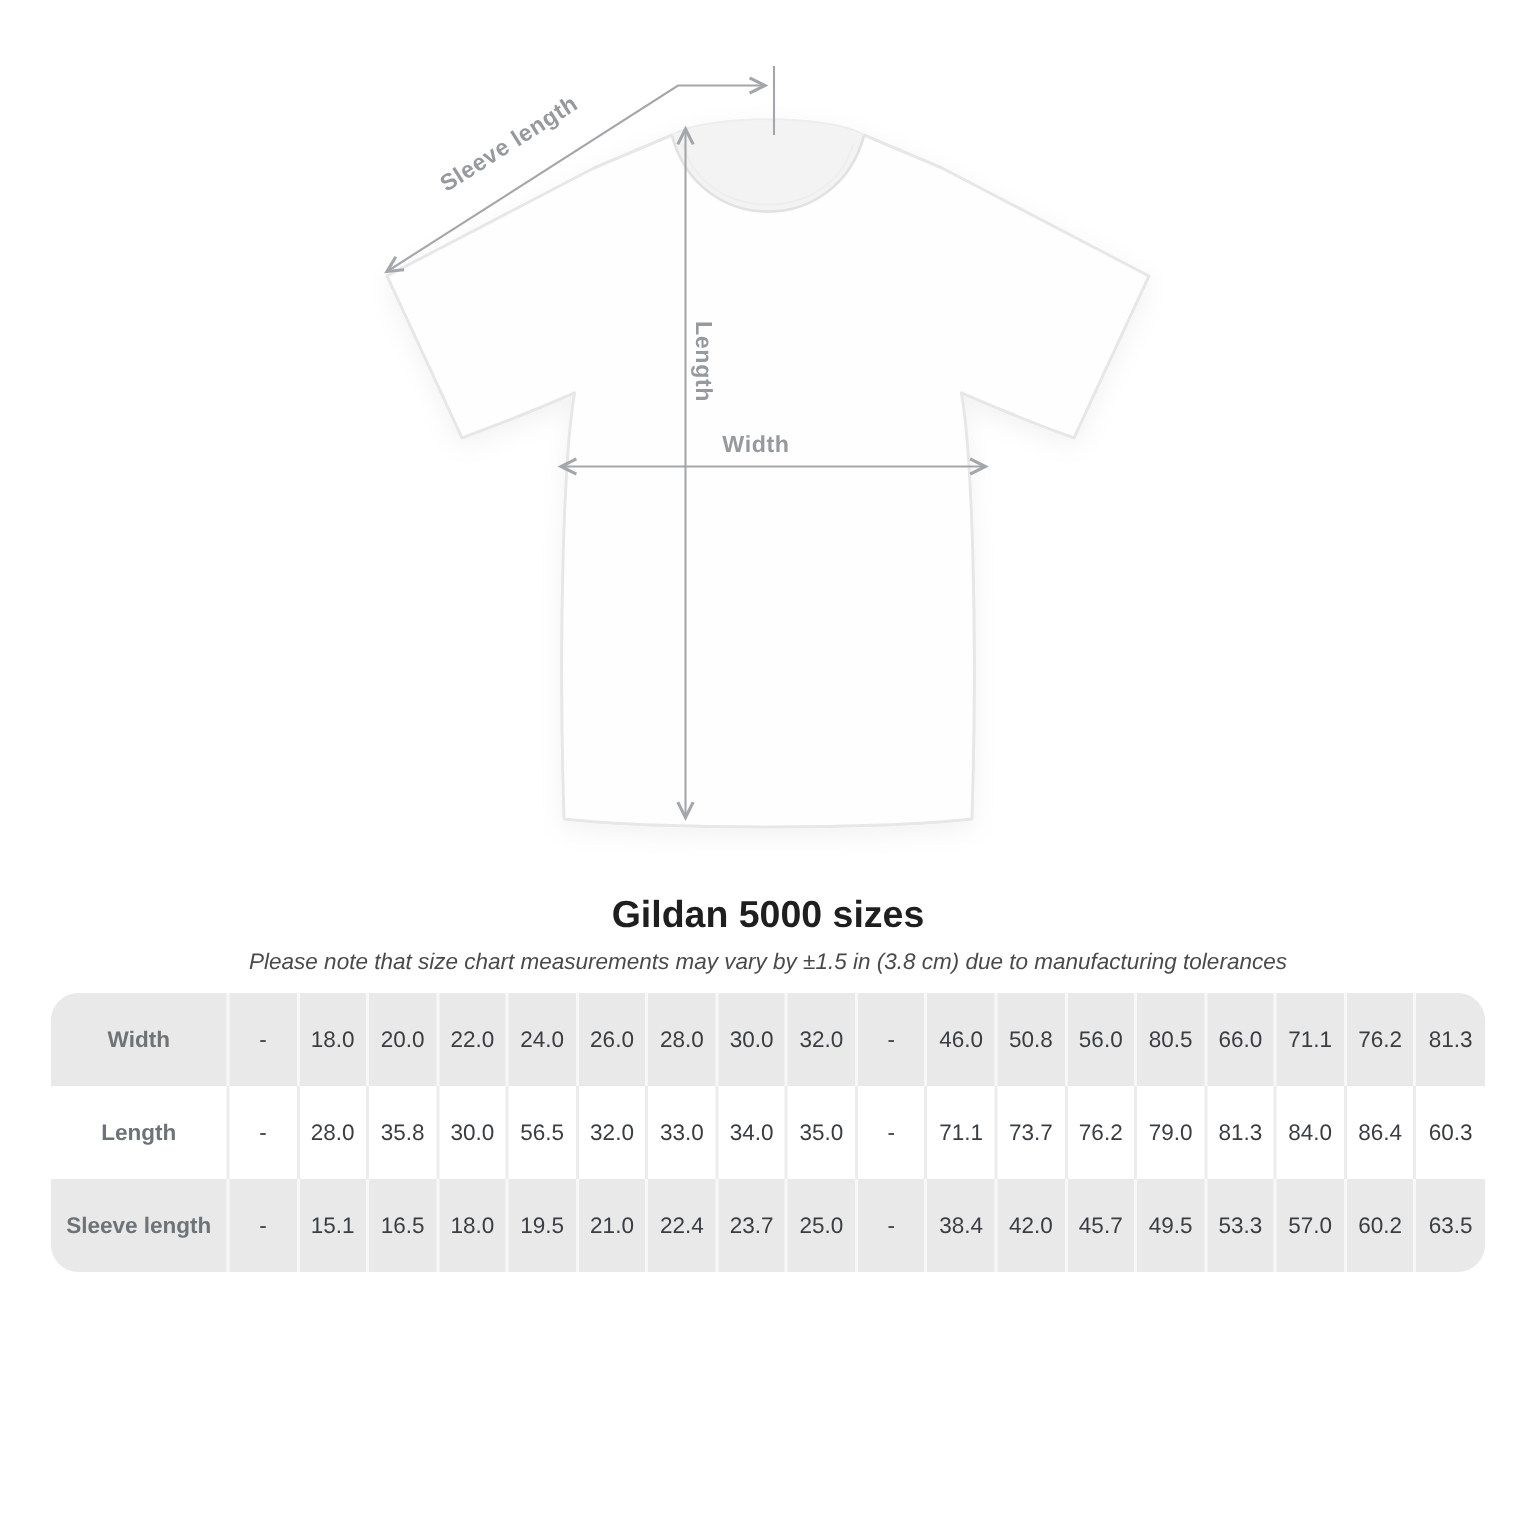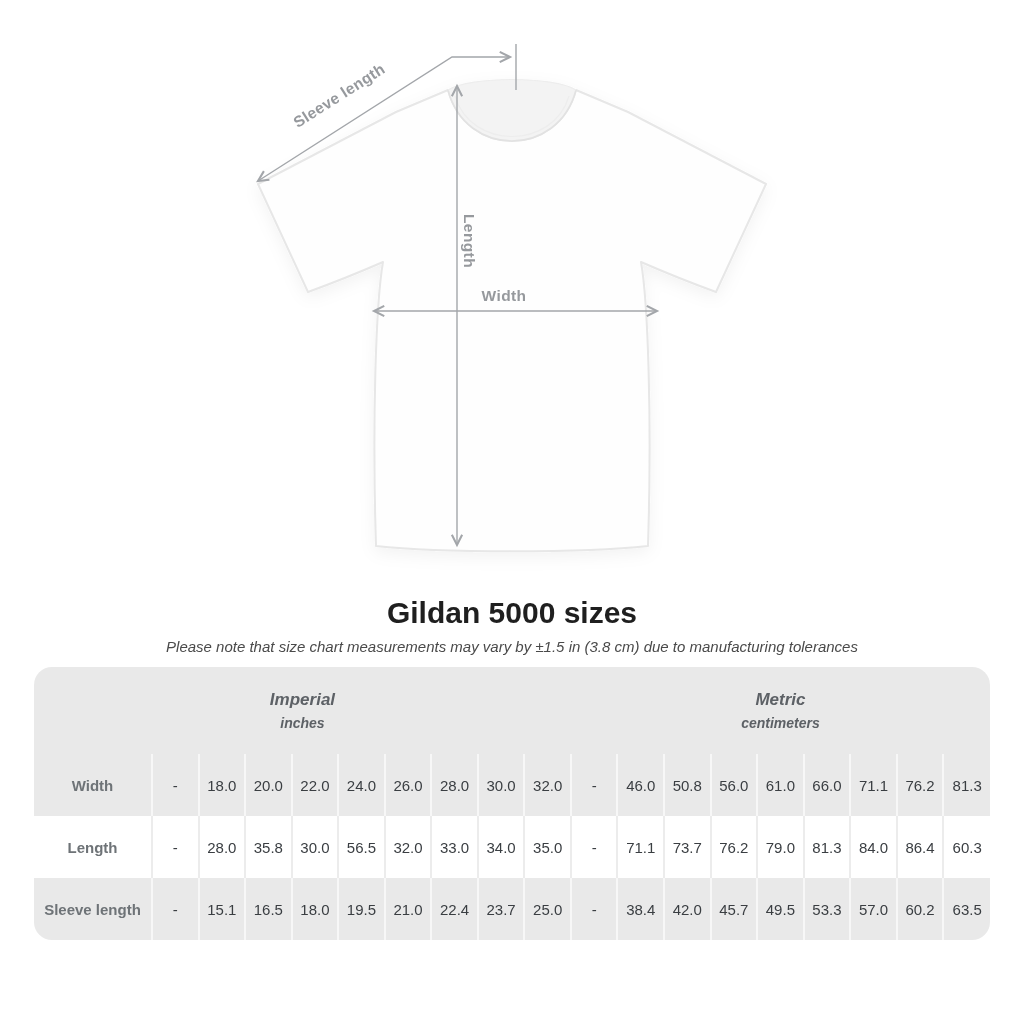--- a/index.html
+++ b/index.html
@@ -19,21 +19,21 @@
 
   
   .dim-line { stroke:var(--dimension-line,#a3a6aa); stroke-width:1.4; fill:none; }
   .dim-label {
     fill:var(--label-gray,#96999d);
     font-size:15.5px; font-weight:700; letter-spacing:0.4px;
   }
 
   .title {
     text-align:center; margin:14px 0 8px;
-    font-size:30px; font-weight:700; color:var(--title-text,#1f1f1f);
+    font-size:25px; font-weight:700; color:var(--title-text,#1f1f1f);
   }
   .subtitle {
     text-align:center; margin:0 0 12px;
     font-style:italic; font-size:15px; color:#4a4a4a;
   }
 
   .table-wrap {
     width:956px; margin:0 auto;
     border-radius:18px; overflow:hidden;
   }
@@ -142,48 +142,38 @@
         <col>
         <col>
         <col>
         <col>
         <col>
         <col>
         <col>
         <col>
     </colgroup>
     <thead>
-      <tr class="unit-row">
-        <th colspan="10">
-          <div class="unit-name">Imperial</div>
-          <div class="unit-sub">inches</div>
-        </th>
-        <th colspan="9">
-          <div class="unit-name">Metric</div>
-          <div class="unit-sub">centimeters</div>
-        </th>
-      </tr>
     </thead>
     <tbody>
       <tr class="stripe">
         <th class="rowlabel">Width</th>
         <td>-</td>
         <td>18.0</td>
         <td>20.0</td>
         <td>22.0</td>
         <td>24.0</td>
         <td>26.0</td>
         <td>28.0</td>
         <td>30.0</td>
         <td>32.0</td>
         <td>-</td>
         <td>46.0</td>
         <td>50.8</td>
         <td>56.0</td>
-        <td>61.0</td>
+        <td>80.5</td>
         <td>66.0</td>
         <td>71.1</td>
         <td>76.2</td>
         <td>81.3</td>
       </tr>
       <tr class="plain">
         <th class="rowlabel">Length</th>
         <td>-</td>
         <td>28.0</td>
         <td>35.8</td>

